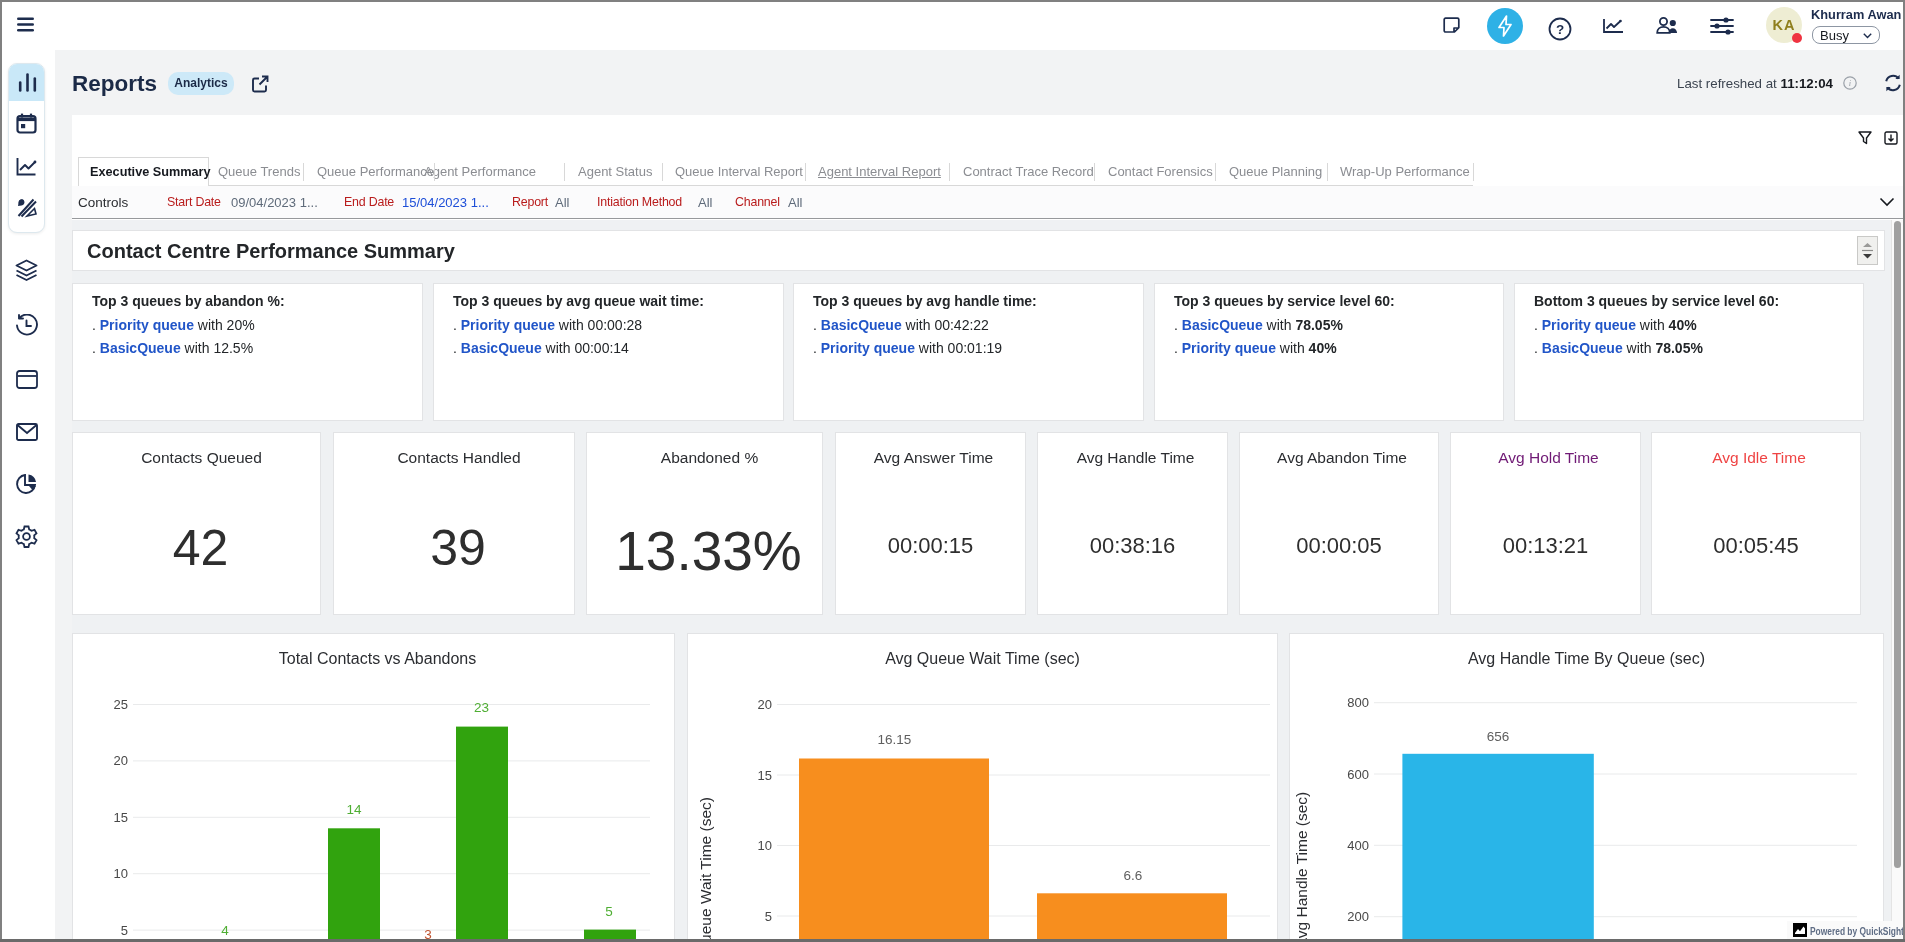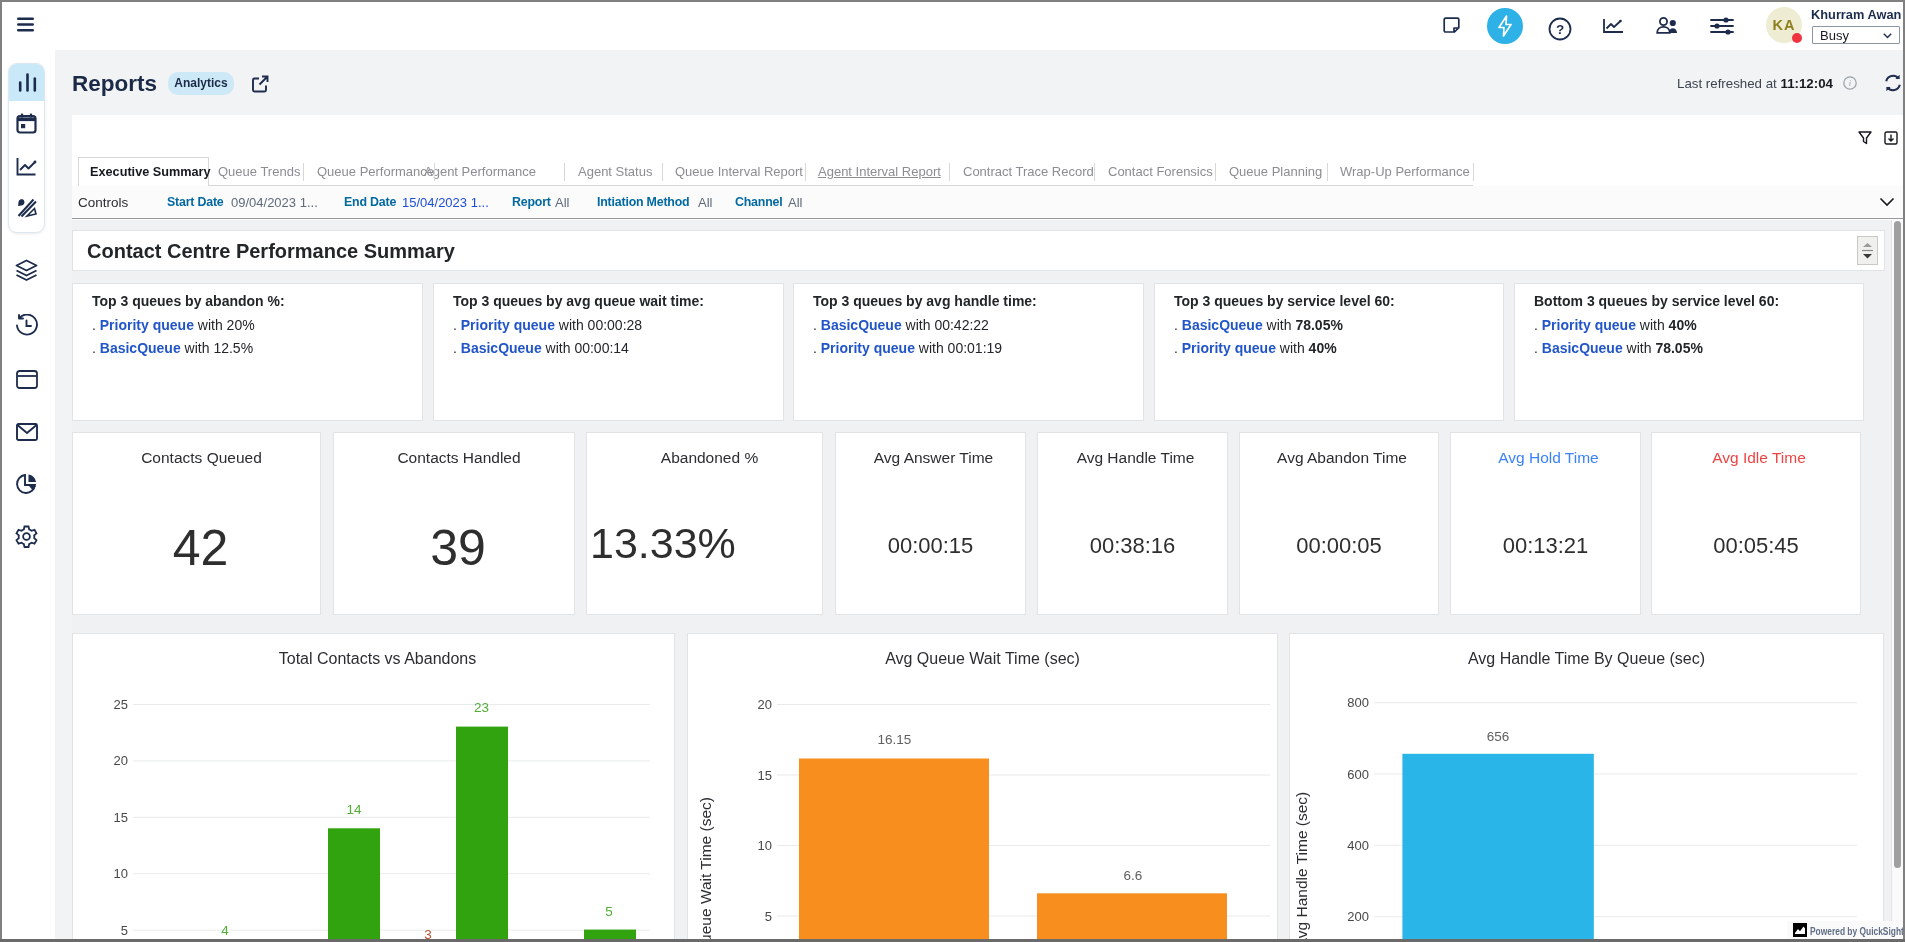--- a/index.html
+++ b/index.html
@@ -19,21 +19,21 @@
 
 #panel { left:72px; top:115px; width:1831px; height:827px; background:#fff; }
 #dash { left:72px; top:220px; width:1819px; height:722px; background:#eff1f3; }
 .card { position:absolute; background:#fff; border:1px solid #e2e3e5; }
 svg { display:block; }
 
 .tabtxt { position:absolute; top:158px; height:28px; line-height:28px; font-size:13px; color:#8b8d92; white-space:nowrap; }
 .tabsep { position:absolute; top:163px; height:18px; width:1px; background:#d8d8d8; }
 
 .ctl { position:absolute; top:186px; height:33px; line-height:33px; font-size:13px; white-space:nowrap; }
-.ctlb { font-weight:bold; letter-spacing:-0.2px; font-size:12.4px; color:#0369a1; }
+.ctlb { font-weight:normal; letter-spacing:-0.2px; font-size:12.4px; color:#b91c1c; }
 </style>
 </head>
 <body>
 <div class="abs" id="pagebg"></div>
 <div class="abs" id="topbar"></div>
 <div class="abs" id="sidebar"></div>
 <div class="abs" id="panel"></div>
 <div class="abs" id="dash"></div>
 
 <div class="abs" style="left:17px; top:17px;">
@@ -94,21 +94,21 @@
         <circle cx="16" cy="3" r="2.6"></circle>
         <circle cx="7" cy="9" r="2.6"></circle>
         <circle cx="18" cy="15" r="2.6"></circle>
       </g>
     </svg>
 </div>
 
 <div class="abs" style="left:1766px; top:7px; width:36px; height:36px; border-radius:50%; background:#eeedd3; text-align:center; line-height:36px; font-size:14.5px; font-weight:bold; color:#8f7f1e; letter-spacing:1px;">KA</div>
 <div class="abs" style="left:1792px; top:33px; width:10px; height:10px; border-radius:50%; background:#ef3340;"></div>
 <div class="abs" style="left:1811px; top:7px; font-size:12.8px; font-weight:bold; color:#1d2c4d; white-space:nowrap;">Khurram Awan</div>
-<div class="abs" style="left:1812px; top:26px; width:88px; height:18px; border:1px solid #8d96a3; border-radius:1px; background:#fff;">
+<div class="abs" style="left:1812px; top:26px; width:68px; height:18px; border:1px solid #8d96a3; border-radius:8px; background:#fff;">
   <span style="position:absolute; left:7px; top:1px; font-size:13px; color:#16191f;">Busy</span>
   <svg style="position:absolute; right:7px; top:6px;" width="9" height="6" viewBox="0 0 9 6">
       <path d="M0.8 0.8 l3.7 3.7 3.7-3.7" stroke="#1d2c4d" stroke-width="1.4" fill="none"></path>
     </svg>
 </div>
 
 <div class="abs" style="left:8px; top:63px; width:37px; height:170px; background:#fff; border:1px solid #dde8ee; border-radius:9px; box-shadow:0 1px 3px rgba(0,0,0,0.08);"></div>
 <div class="abs" style="left:9px; top:64px; width:35px; height:37px; background:#c9e8f8; border-radius:8px 8px 0 0;"></div>
 
 <div class="abs" style="left:17px; top:73px;">
@@ -322,25 +322,25 @@
 <div class="card" style="left:1037px; top:432px; width:191px; height:183px;"></div>
 <div class="card" style="left:1239px; top:432px; width:200px; height:183px;"></div>
 <div class="card" style="left:1450px; top:432px; width:191px; height:183px;"></div>
 <div class="card" style="left:1651px; top:432px; width:210px; height:183px;"></div>
 <div class="abs kpit" style="left:77px; top:449px; width:249px; text-align:center; font-size:15.5px; color:#2b2d31;">Contacts Queued</div>
 <div class="abs kpit" style="left:338px; top:449px; width:242px; text-align:center; font-size:15.5px; color:#2b2d31;">Contacts Handled</div>
 <div class="abs kpit" style="left:591px; top:449px; width:237px; text-align:center; font-size:15.5px; color:#2b2d31;">Abandoned %</div>
 <div class="abs kpit" style="left:838px; top:449px; width:191px; text-align:center; font-size:15.5px; color:#2b2d31;">Avg Answer Time</div>
 <div class="abs kpit" style="left:1040px; top:449px; width:191px; text-align:center; font-size:15.5px; color:#2b2d31;">Avg Handle Time</div>
 <div class="abs kpit" style="left:1242px; top:449px; width:200px; text-align:center; font-size:15.5px; color:#2b2d31;">Avg Abandon Time</div>
-<div class="abs kpit" style="left:1453px; top:449px; width:191px; text-align:center; font-size:15.5px; color:#3b82f6;">Avg Hold Time</div>
+<div class="abs kpit" style="left:1453px; top:449px; width:191px; text-align:center; font-size:15.5px; color:#701a75;">Avg Hold Time</div>
 <div class="abs kpit" style="left:1654px; top:449px; width:210px; text-align:center; font-size:15.5px; color:#ef4444;">Avg Idle Time</div>
 <div class="abs" style="left:76px; top:519px; width:249px; text-align:center; font-size:50px; color:#2e2e2e;">42</div>
 <div class="abs" style="left:337px; top:519px; width:242px; text-align:center; font-size:50px; color:#2e2e2e;">39</div>
-<div class="abs" style="left:590px; top:519px; width:237px; font-size:43px; color:#2e2e2e;">13.33%</div>
+<div class="abs" style="left:590px; top:519px; width:237px; text-align:center; font-size:55px; color:#2e2e2e;">13.33%</div>
 <div class="abs" style="left:835px; top:533px; width:191px; text-align:center; font-size:22px; color:#2e2e2e;">00:00:15</div>
 <div class="abs" style="left:1037px; top:533px; width:191px; text-align:center; font-size:22px; color:#2e2e2e;">00:38:16</div>
 <div class="abs" style="left:1239px; top:533px; width:200px; text-align:center; font-size:22px; color:#2e2e2e;">00:00:05</div>
 <div class="abs" style="left:1450px; top:533px; width:191px; text-align:center; font-size:22px; color:#2e2e2e;">00:13:21</div>
 <div class="abs" style="left:1651px; top:533px; width:210px; text-align:center; font-size:22px; color:#2e2e2e;">00:05:45</div>
 
 <div class="card" style="left:72px; top:633px; width:603px; height:320px;"></div>
 <div class="card" style="left:687px; top:633px; width:591px; height:320px;"></div>
 <div class="card" style="left:1289px; top:633px; width:595px; height:320px;"></div>
 

